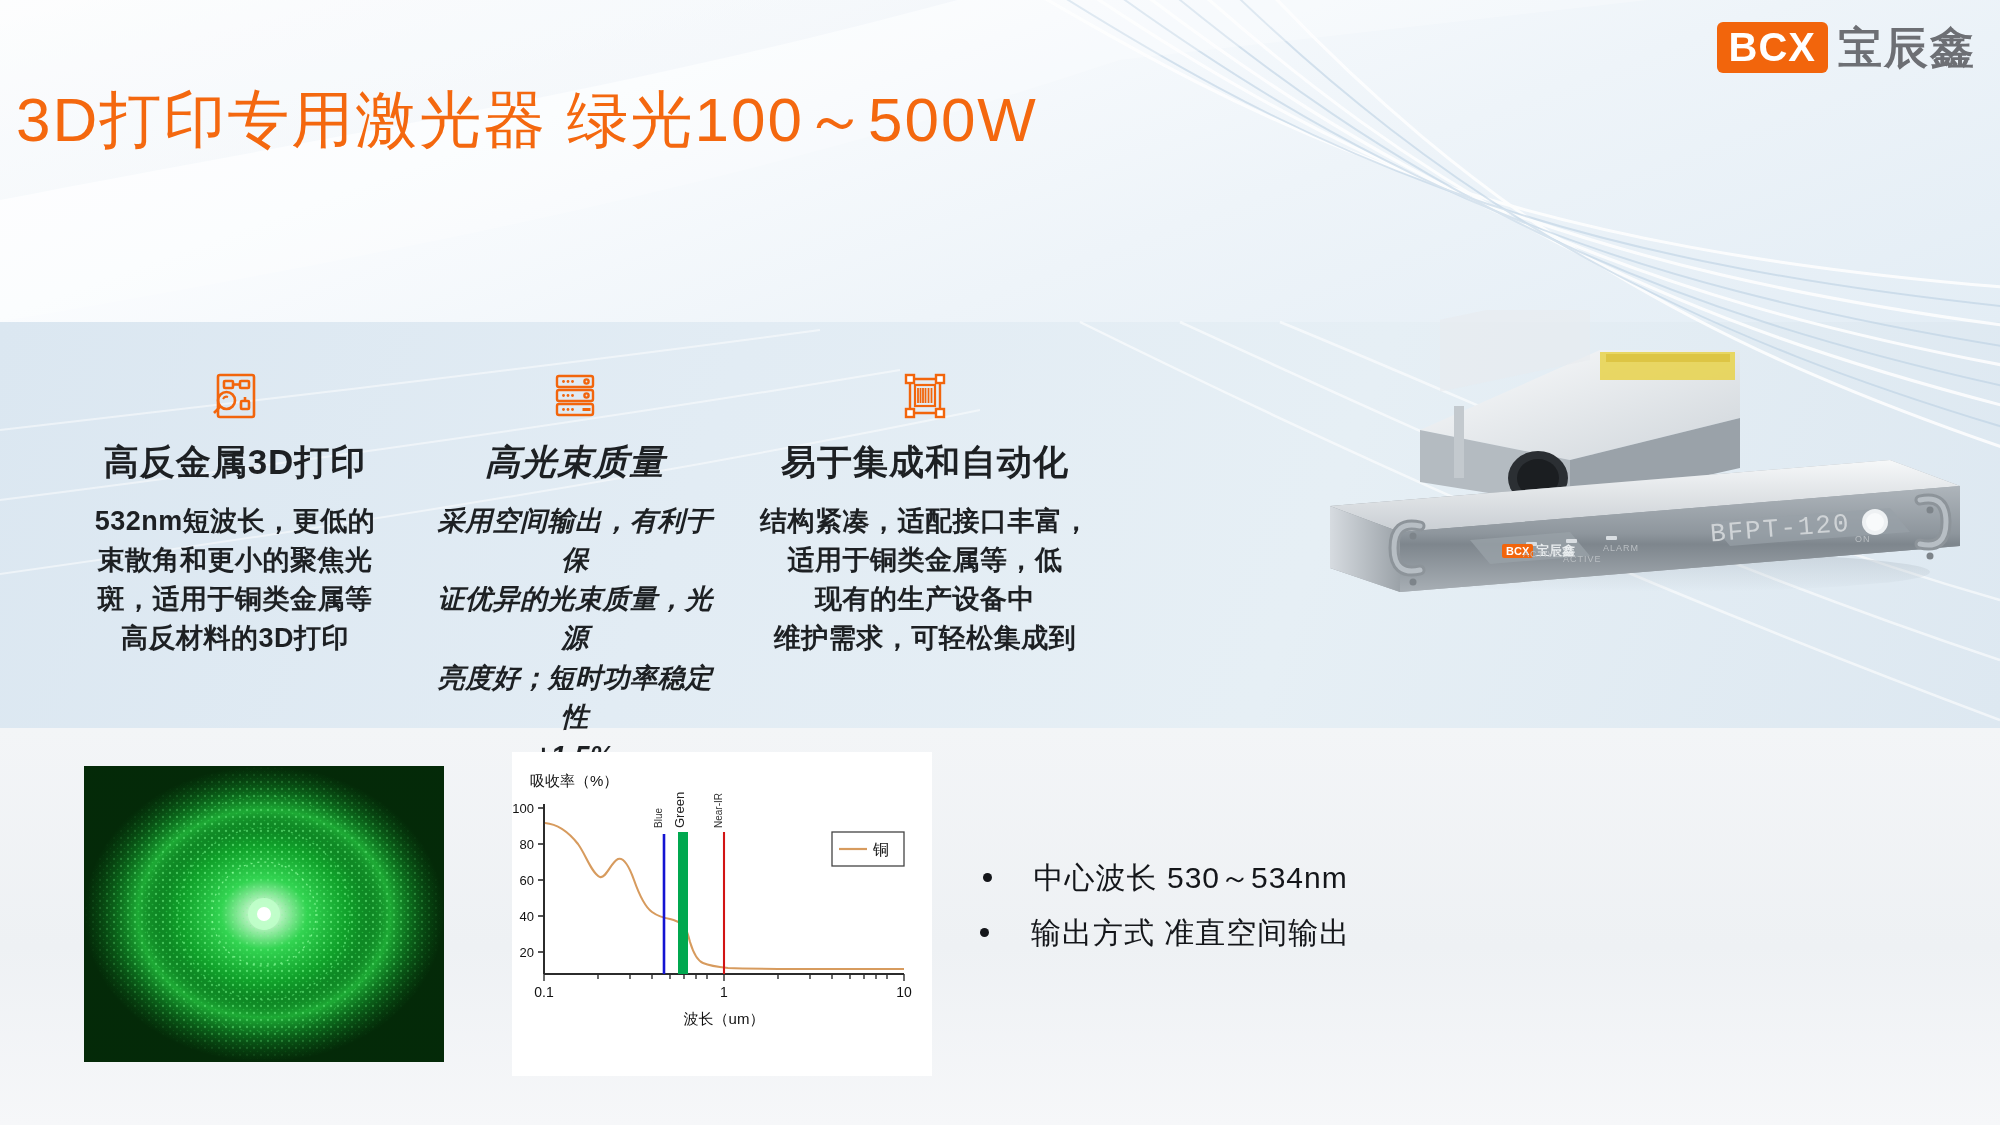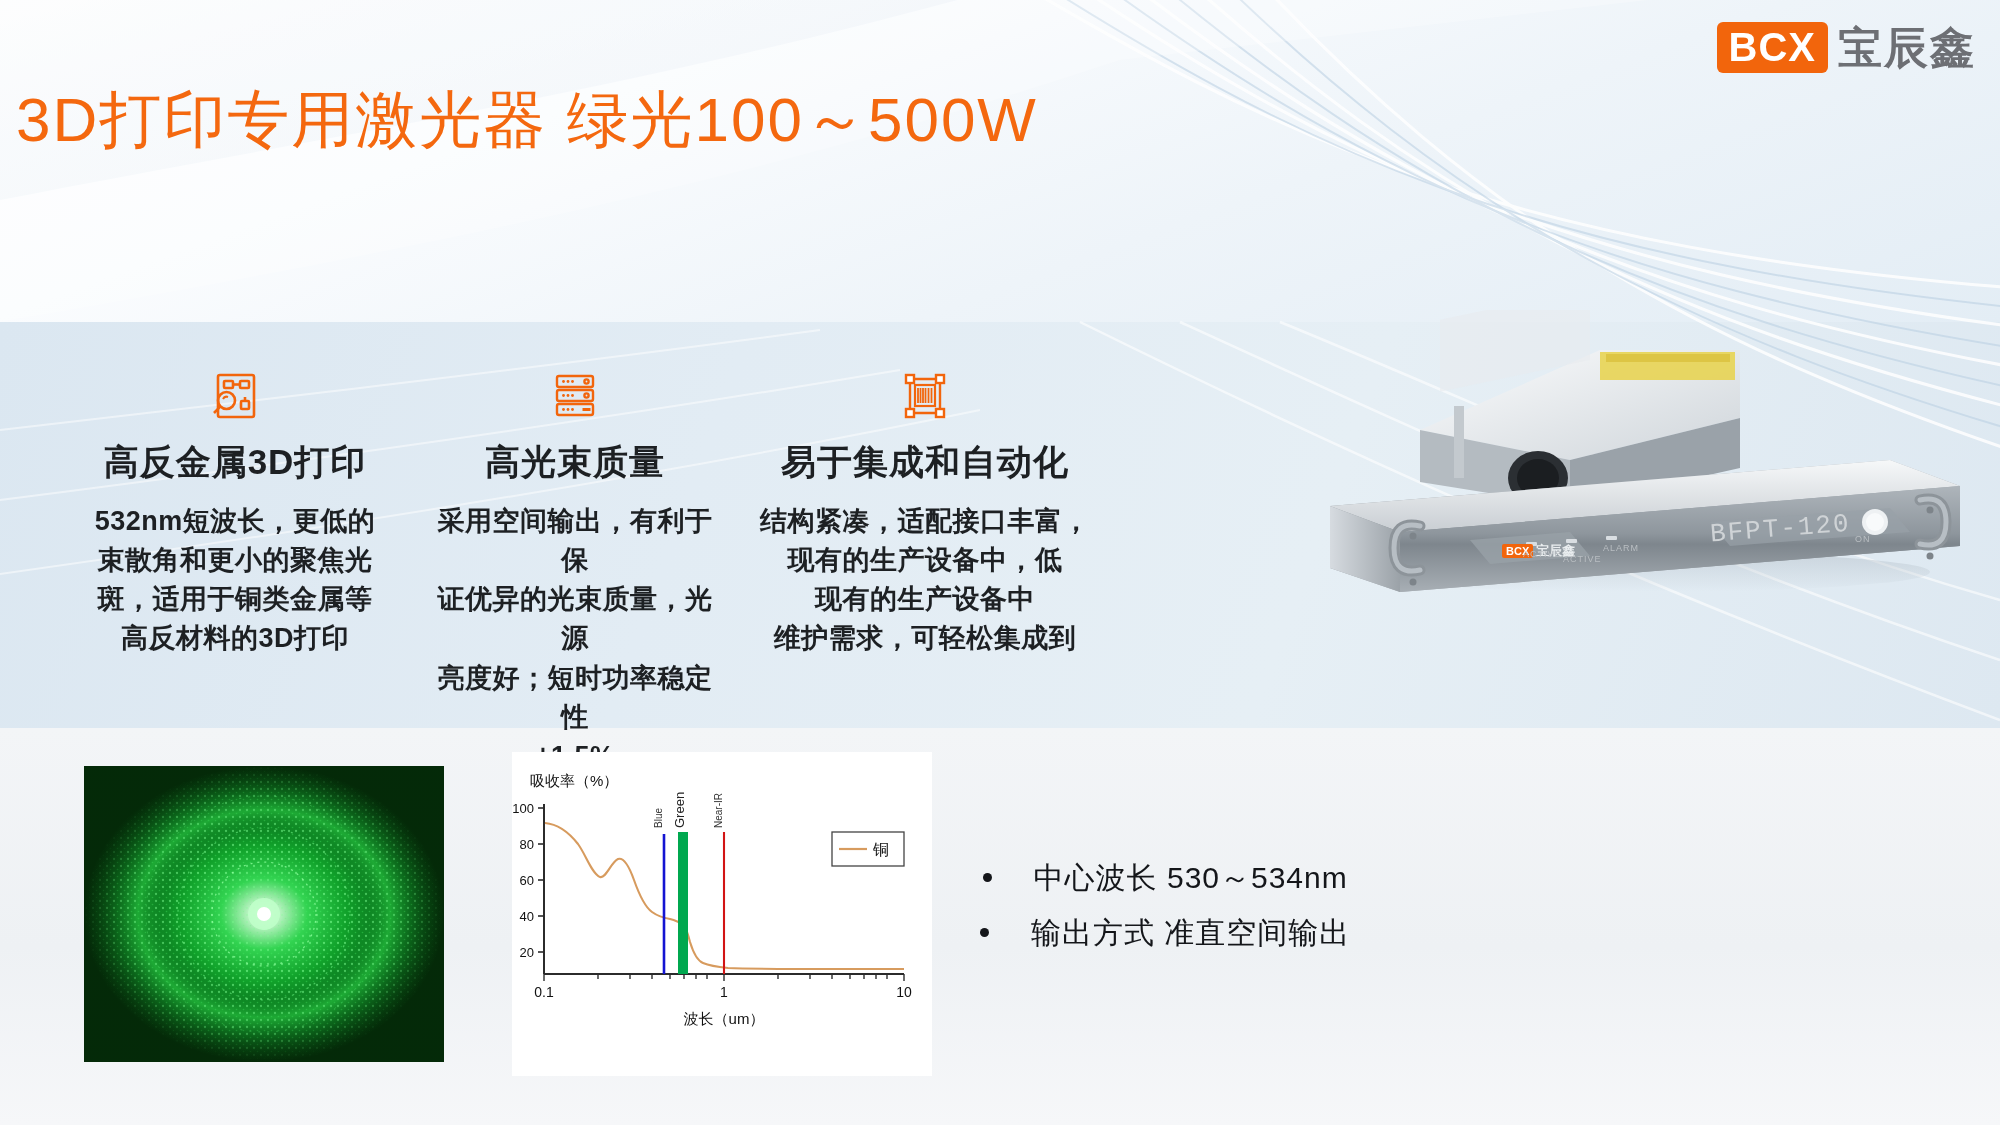--- a/index.html
+++ b/index.html
@@ -47,21 +47,21 @@
     font-family:"Liberation Sans","DejaVu Sans",sans-serif;white-space:nowrap;margin-left:16px;
   }
 
   
   .features{
     position:absolute;left:50px;top:365px;width:1240px;
     display:flex;justify-content:flex-start;
   }
   .feature{width:365px;text-align:center;}
   .feature.f1{width:370px;}
-  .feature.f2{width:310px;}
+  .feature.f2{width:310px;font-style:italic;}
   .feature.f3{width:390px;}
   .feat-icon{height:62px;display:flex;align-items:center;justify-content:center;margin-bottom:12px;}
   .feat-title{
     font-size:35px;font-weight:bold;color:#1d2023;margin-bottom:16px;
     letter-spacing:1px;white-space:nowrap;
   }
   .feat-body{
     font-size:27px;line-height:1.45;color:#1d2023;font-weight:bold;
     letter-spacing:0.5px;padding:0 6px;
   }
@@ -230,21 +230,21 @@
           </g>
           <rect x="10" y="8" width="8" height="8" fill="#ffffff"></rect>
           <rect x="40" y="8" width="8" height="8" fill="#ffffff"></rect>
           <rect x="10" y="42" width="8" height="8" fill="#ffffff"></rect>
           <rect x="40" y="42" width="8" height="8" fill="#ffffff"></rect>
         </svg>
       </div>
       <div class="feat-title">易于集成和自动化</div>
       <div class="feat-body">
         <div>结构紧凑，适配接口丰富，</div>
-        <div>现有的生产设备中，低</div>
+        <div>适用于铜类金属等，低</div>
         <div>现有的生产设备中</div>
         <div>维护需求，可轻松集成到</div>
       </div>
     </div>
 
   </div>
 
   <div class="device">
     <svg width="700" height="300" viewBox="0 0 700 300">
       <defs>

